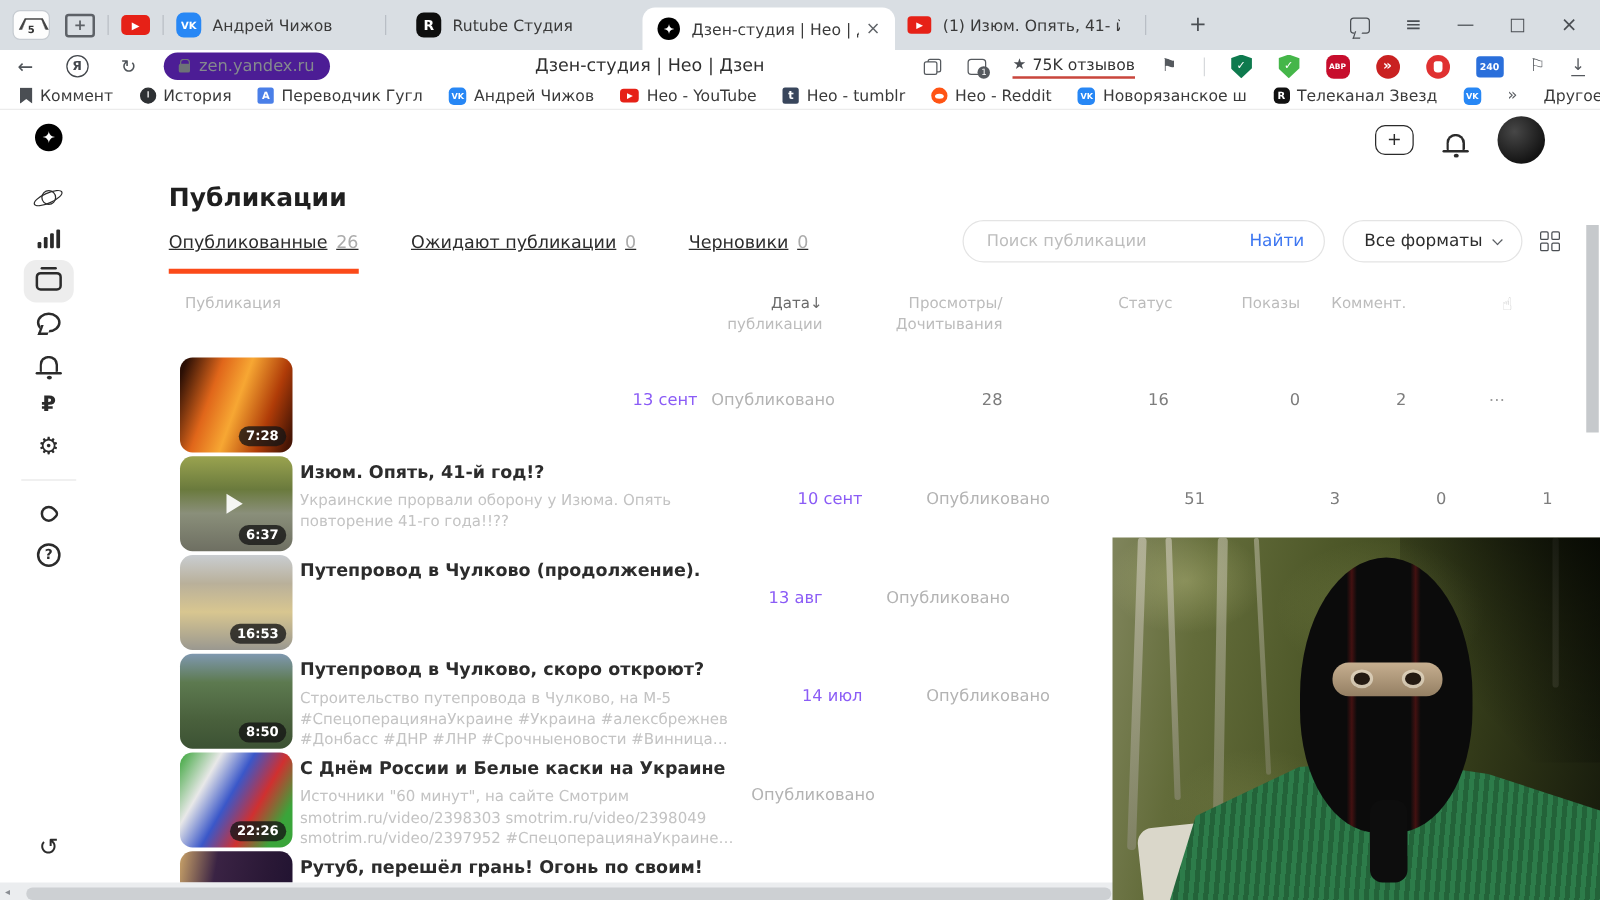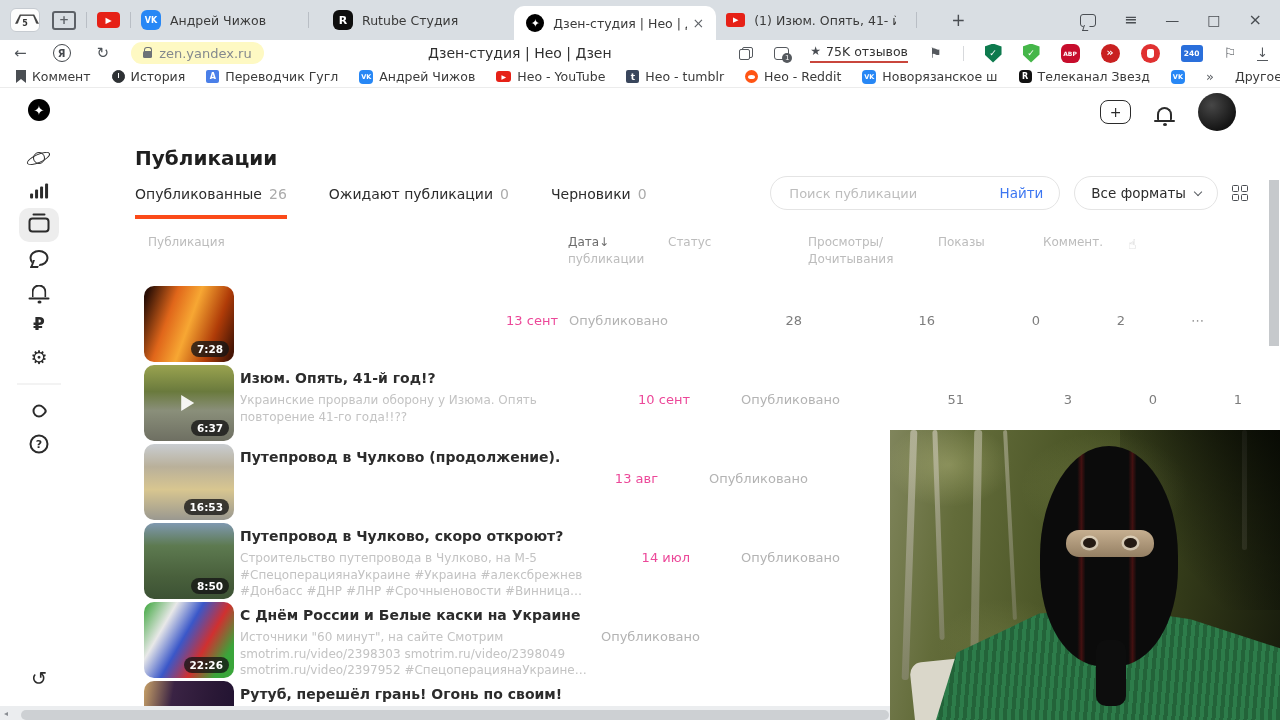--- a/index.html
+++ b/index.html
@@ -30,21 +30,21 @@
   .win-controls{position:absolute;right:0;top:0;height:40px;display:flex;align-items:center;gap:28px;padding-right:18px;color:#4a4e53;}
   .wc-item{font-size:14px;line-height:1;}
   .feedback-bubble{position:relative;width:16px;height:13px;border:1.8px solid #4a4e53;border-radius:3px;}
   .feedback-bubble::after{content:"";position:absolute;left:2px;bottom:-5px;width:5px;height:5px;border-left:1.8px solid #4a4e53;border-bottom:1.8px solid #4a4e53;background:#d9dee3;transform:skewX(-18deg);}
 
   
   .addressbar{position:absolute;left:0;top:40px;width:1280px;height:26px;background:#fff;display:flex;align-items:center;padding:0 14px;}
   .ab-ico{color:#4f5459;font-size:15px;line-height:1;flex:none;}
   .ya-circle{width:18px;height:18px;border:1.6px solid #43474c;border-radius:50%;display:flex;align-items:center;justify-content:center;font-size:10px;color:#43474c;font-weight:700;flex:none;margin-left:26px;}
   .reload{margin-left:26px;}
-  .url-pill{margin-left:22px;height:22px;background:#fef9c3;border-radius:12px;display:flex;align-items:center;padding:0 12px;gap:7px;flex:none;}
+  .url-pill{margin-left:22px;height:22px;background:#4c1d95;border-radius:12px;display:flex;align-items:center;padding:0 12px;gap:7px;flex:none;}
   .lock{position:relative;width:9px;height:7px;background:#6d7277;border-radius:1.5px;margin-top:3px;flex:none;}
   .lock::before{content:"";position:absolute;top:-4px;left:1.2px;width:6px;height:5px;border:1.5px solid #6d7277;border-bottom:none;border-radius:3px 3px 0 0;}
   .url-text{font-size:13px;color:#84898e;}
   .ab-title{position:absolute;left:428px;top:0;height:26px;display:flex;align-items:center;font-size:14px;color:#2f2f2f;}
   .ab-right{position:absolute;right:12px;top:0;height:26px;display:flex;align-items:center;gap:21px;}
   .copy-ico{position:relative;width:14px;height:13px;flex:none;}
   .copy-ico::before{content:"";position:absolute;right:0;top:0;width:9px;height:9px;border:1.5px solid #55595e;border-radius:2px;}
   .copy-ico::after{content:"";position:absolute;left:0;bottom:0;width:9px;height:9px;border:1.5px solid #55595e;border-radius:2px;background:#fff;}
   .tabs-count{position:relative;width:15px;height:13px;border:1.5px solid #55595e;border-radius:3px 3px 5px 3px;flex:none;}
   .tabs-count .bdg{position:absolute;right:-4px;bottom:-4px;width:10px;height:10px;background:#55595e;border-radius:50%;color:#fff;font-size:7px;display:flex;align-items:center;justify-content:center;}
@@ -110,49 +110,49 @@
 
   
   .page-topbar{position:absolute;right:44px;top:5px;display:flex;align-items:center;gap:26px;}
   .plus-btn{width:31px;height:24px;border:1.8px solid #2b2b2b;border-radius:8px;display:flex;align-items:center;justify-content:center;font-size:14px;color:#2b2b2b;line-height:1;}
   .avatar{width:38px;height:38px;border-radius:50%;background:radial-gradient(circle at 36% 32%,#474747,#141414 72%);}
 
   
   .main{position:absolute;left:93px;right:22px;top:0;bottom:0;margin-left:42px;}
   .page-title{margin:0;position:absolute;top:58px;font-size:20px;font-weight:700;color:#1f1f1f;}
   .ptabs{position:absolute;top:98px;display:flex;gap:42px;}
-  .ptab{font-size:14px;color:#2c2c2c;padding-bottom:13px;display:flex;gap:7px;cursor:default;}
+  .ptab{font-size:14px;color:#2c2c2c;padding-bottom:13px;display:flex;gap:7px;cursor:default;text-decoration:underline;}
   .ptab .cnt{color:#ababab;}
   .ptab.active{border-bottom:4px solid var(--accent);}
   .search-row{position:absolute;top:88px;right:10px;display:flex;align-items:center;gap:14px;}
   .search-pill{width:290px;height:34px;border:1px solid #e4e4e4;border-radius:18px;display:flex;align-items:center;padding:0 16px;}
   .search-pill input{border:none;outline:none;flex:1;font-size:13px;color:#333;}
   .search-pill input::placeholder{color:#bdbdbd;}
   .find-btn{font-size:13.5px;color:var(--link);background:none;border:none;padding:0;}
   .fmt-pill{height:34px;border:1px solid #e4e4e4;border-radius:18px;display:flex;align-items:center;gap:9px;padding:0 16px;font-size:13.5px;color:#2c2c2c;background:#fff;}
   .grid-ico{display:grid;grid-template-columns:7px 7px;grid-template-rows:7px 7px;gap:2px;}
   .grid-ico i{border:1.6px solid #4a4e53;border-radius:1.5px;}
 
   
   .table{position:absolute;top:146px;left:0;right:0;bottom:0;overflow:hidden;}
   .thead,.pubrow{display:grid;grid-template-columns:105px 1fr 100px 140px 130px 105px 85px 85px 45px;}
   .thead{font-size:12px;color:#bcbcbc;}
   .th{line-height:1.45;}
   .th.c1{grid-column:1/3;padding-left:13px;}
-  .th.right{}
+  .th.right{text-align:right;}
   .th .dark{color:#6b6b6b;}
   .th.c3{padding-right:10px;}
   .th.c5{padding-right:6px;}
   .th.c6,.th.c7,.th.c8{padding-right:3px;}
   .like-ico{font-size:14px;color:#c9c9c9;}
   .rows{margin-top:14px;}
   .pubrow{height:79px;align-items:start;}
   .cell{padding-top:30px;font-size:13px;}
   .cell.right{text-align:right;}
-  .c-date{color:#ec4899;padding-right:10px;}
+  .c-date{color:#8b5cf6;padding-right:10px;}
   .c-status{color:#b3b3b3;}
   .c-num{color:#7d7d7d;padding-right:6px;}
   .c-num.n2,.c-num.n3,.c-num.n4{padding-right:3px;}
   .c-menu{color:#9a9a9a;text-align:right;padding-right:8px;letter-spacing:1px;}
   .thumb{position:relative;margin-left:9px;margin-top:3px;width:90px;height:76px;border-radius:10px;overflow:hidden;background:#ccc;}
   .dur{position:absolute;right:5px;bottom:5px;background:rgba(20,20,20,.78);color:#fff;font-size:10.5px;font-weight:700;padding:2px 6px;border-radius:9px;}
   .playtri{position:absolute;left:50%;top:50%;transform:translate(-60%,-50%);width:0;height:0;border-left:13px solid rgba(255,255,255,.92);border-top:8px solid transparent;border-bottom:8px solid transparent;}
   .pr-title{font-size:14px;font-weight:700;color:#2c2c2c;margin:8px 0 6px;}
   .pr-desc{font-size:12px;color:#c3c3c3;line-height:1.4;width:360px;display:-webkit-box;-webkit-line-clamp:3;-webkit-box-orient:vertical;overflow:hidden;}
 
@@ -408,22 +408,22 @@
             <i></i>
             <i></i>
             <i></i>
           </div>
       </div>
 
       <div class="table">
         <div class="thead">
           <div class="th c1">Публикация</div>
           <div class="th c3 right"><span class="dark"><span>Дата</span><span>↓</span></span><br><span>публикации</span></div>
+          <div class="th c5 right"><span>Просмотры/</span><br><span>Дочитывания</span></div>
           <div class="th right">Статус</div>
-          <div class="th c5 right"><span>Просмотры/</span><br><span>Дочитывания</span></div>
           <div class="th c6 right">Показы</div>
           <div class="th c7 right">Коммент.</div>
           <div class="th c8 right"><span class="like-ico">☝</span></div>
           <div class="th"></div>
         </div>
         <div class="rows">
   <div class="pubrow">
     <div>
       <div class="thumb" style="background: linear-gradient(110deg, rgb(43, 15, 5) 5%, rgb(224, 102, 26) 30%, rgb(247, 167, 51) 50%, rgb(176, 60, 8) 75%, rgb(70, 21, 5) 95%);">
 

